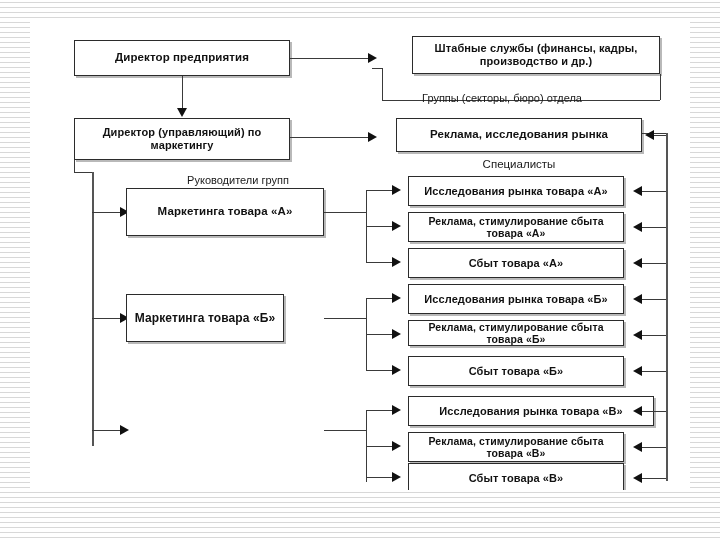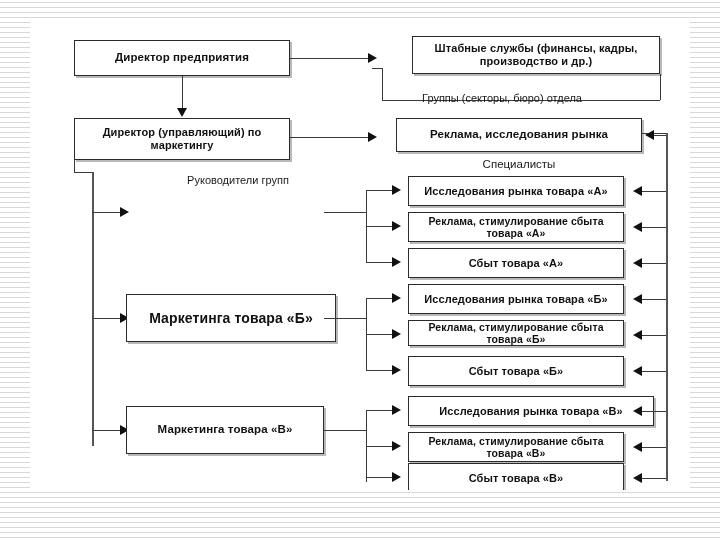--- a/index.html
+++ b/index.html
@@ -125,40 +125,43 @@
 
   <div class="ln h" style="left:62px;top:190px;width:28px;"></div>
   <div class="arw r" style="left:90px;top:185px;"></div>
 
   <div class="ln h" style="left:62px;top:296px;width:28px;"></div>
   <div class="arw r" style="left:90px;top:291px;"></div>
 
   <div class="ln h" style="left:62px;top:408px;width:28px;"></div>
   <div class="arw r" style="left:90px;top:403px;"></div>
 
+  <div class="box" style="left:96px;top:166px;width:198px;height:48px;font-size:11.5px;">
+    <span>Маркетинга товара «А»</span>
+  </div>
   <div class="ln h" style="left:294px;top:190px;width:42px;"></div>
   <div class="ln v" style="left:336px;top:168px;height:72px;"></div>
   <div class="ln h" style="left:336px;top:168px;width:26px;"></div>
   <div class="arw r" style="left:362px;top:163px;"></div>
   <div class="ln h" style="left:336px;top:204px;width:26px;"></div>
   <div class="arw r" style="left:362px;top:199px;"></div>
   <div class="ln h" style="left:336px;top:240px;width:26px;"></div>
   <div class="arw r" style="left:362px;top:235px;"></div>
 
   <div class="box" style="left:378px;top:154px;width:216px;height:30px;font-size:11px;">
     <span>Исследования рынка товара «А»</span>
   </div>
   <div class="box" style="left:378px;top:190px;width:216px;height:30px;font-size:10.5px;">
     <span>Реклама, стимулирование сбыта товара «А»</span>
   </div>
   <div class="box" style="left:378px;top:226px;width:216px;height:30px;font-size:11px;">
     <span>Сбыт товара «А»</span>
   </div>
 
-  <div class="box" style="left:96px;top:272px;width:210px;height:48px;font-size:14px;">
+  <div class="box" style="left:96px;top:272px;width:158px;height:48px;font-size:12px;">
     <span>Маркетинга товара «Б»</span>
   </div>
   <div class="ln h" style="left:294px;top:296px;width:42px;"></div>
   <div class="ln v" style="left:336px;top:276px;height:72px;"></div>
   <div class="ln h" style="left:336px;top:276px;width:26px;"></div>
   <div class="arw r" style="left:362px;top:271px;"></div>
   <div class="ln h" style="left:336px;top:312px;width:26px;"></div>
   <div class="arw r" style="left:362px;top:307px;"></div>
   <div class="ln h" style="left:336px;top:348px;width:26px;"></div>
   <div class="arw r" style="left:362px;top:343px;"></div>
@@ -166,23 +169,20 @@
   <div class="box" style="left:378px;top:262px;width:216px;height:30px;font-size:11px;">
     <span>Исследования рынка товара «Б»</span>
   </div>
   <div class="box" style="left:378px;top:298px;width:216px;height:26px;font-size:10.5px;">
     <span>Реклама, стимулирование сбыта товара «Б»</span>
   </div>
   <div class="box" style="left:378px;top:334px;width:216px;height:30px;font-size:11px;">
     <span>Сбыт товара «Б»</span>
   </div>
 
-  <div class="box" style="left:96px;top:384px;width:198px;height:48px;font-size:11.5px;">
-    <span>Маркетинга товара «В»</span>
-  </div>
   <div class="ln h" style="left:294px;top:408px;width:42px;"></div>
   <div class="ln v" style="left:336px;top:388px;height:72px;"></div>
   <div class="ln h" style="left:336px;top:388px;width:26px;"></div>
   <div class="arw r" style="left:362px;top:383px;"></div>
   <div class="ln h" style="left:336px;top:424px;width:26px;"></div>
   <div class="arw r" style="left:362px;top:419px;"></div>
   <div class="ln h" style="left:336px;top:455px;width:26px;"></div>
   <div class="arw r" style="left:362px;top:450px;"></div>
 
   <div class="box" style="left:378px;top:374px;width:246px;height:30px;font-size:11px;">

